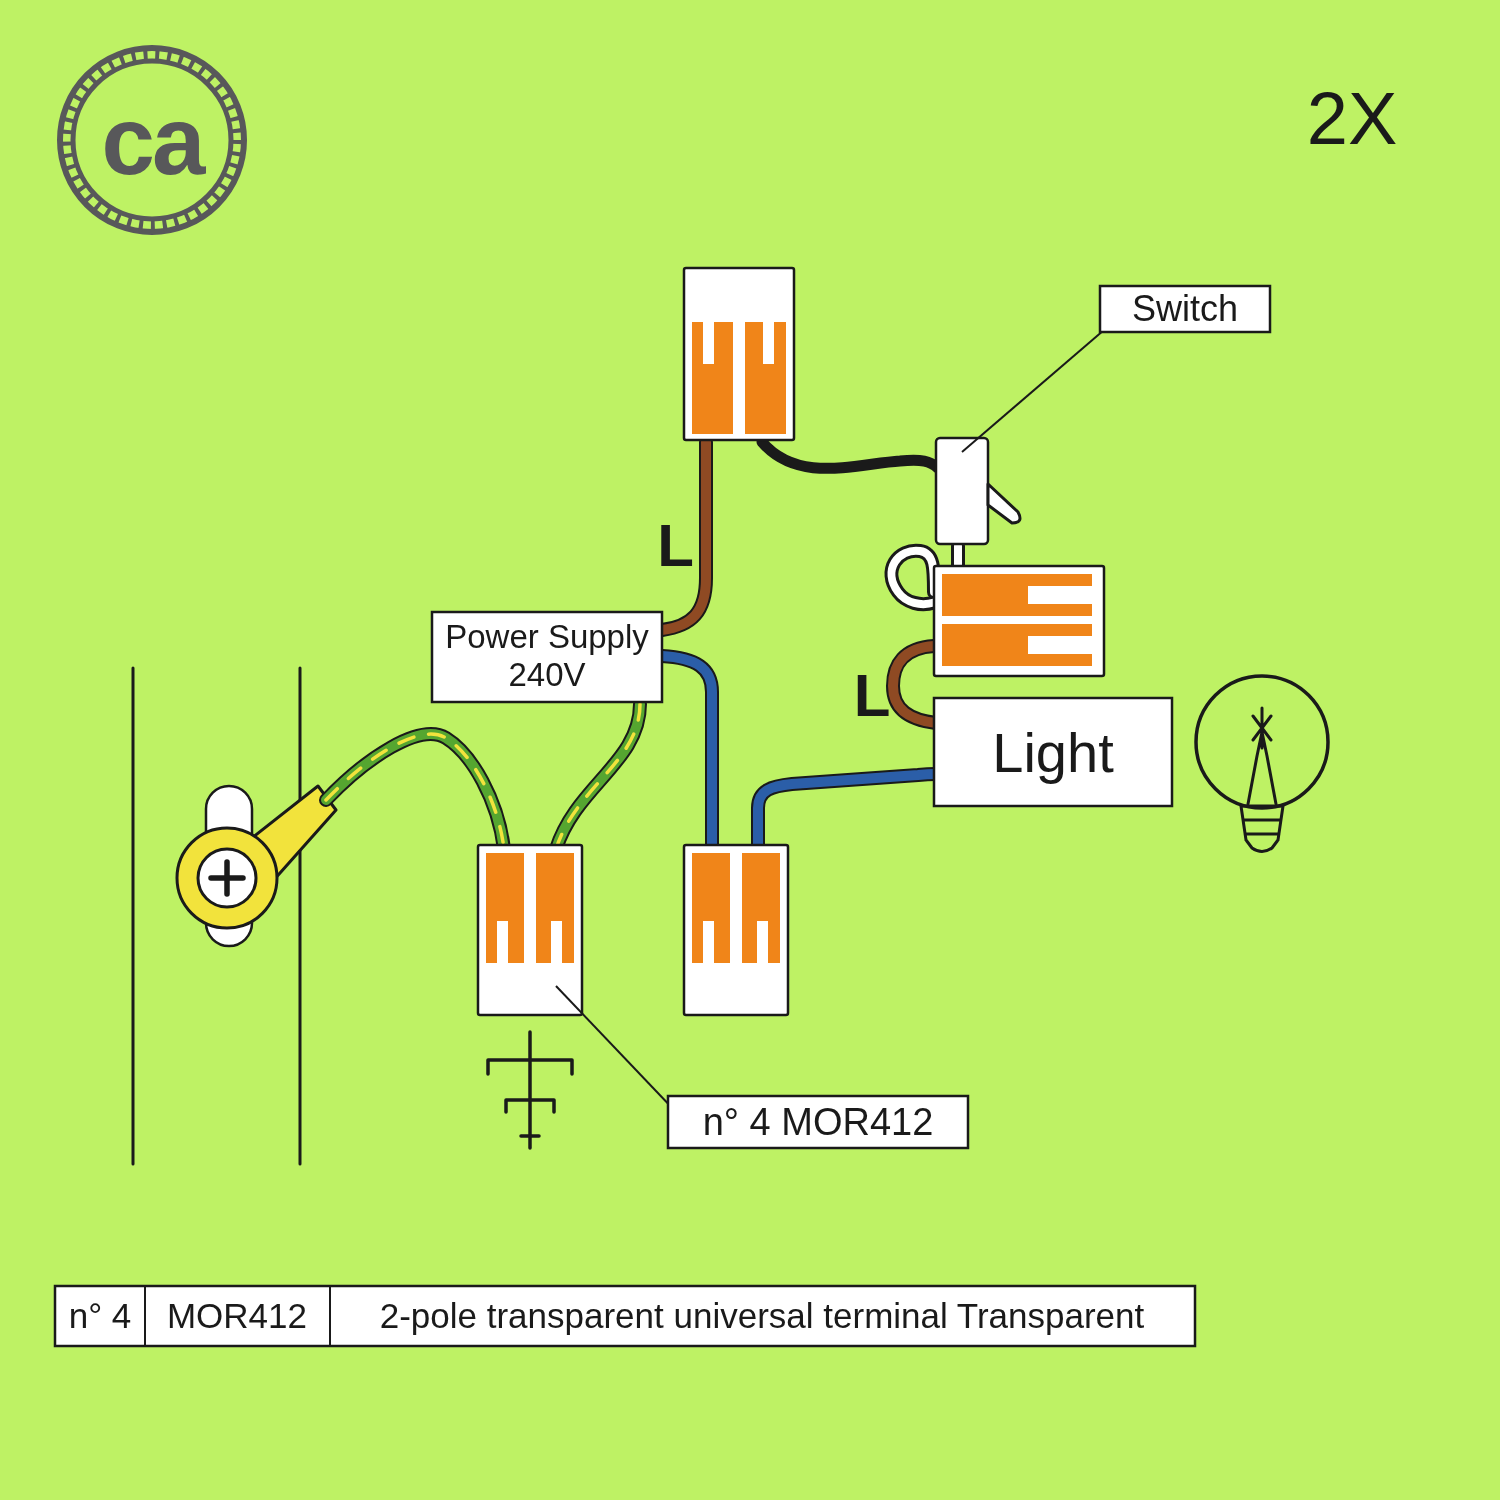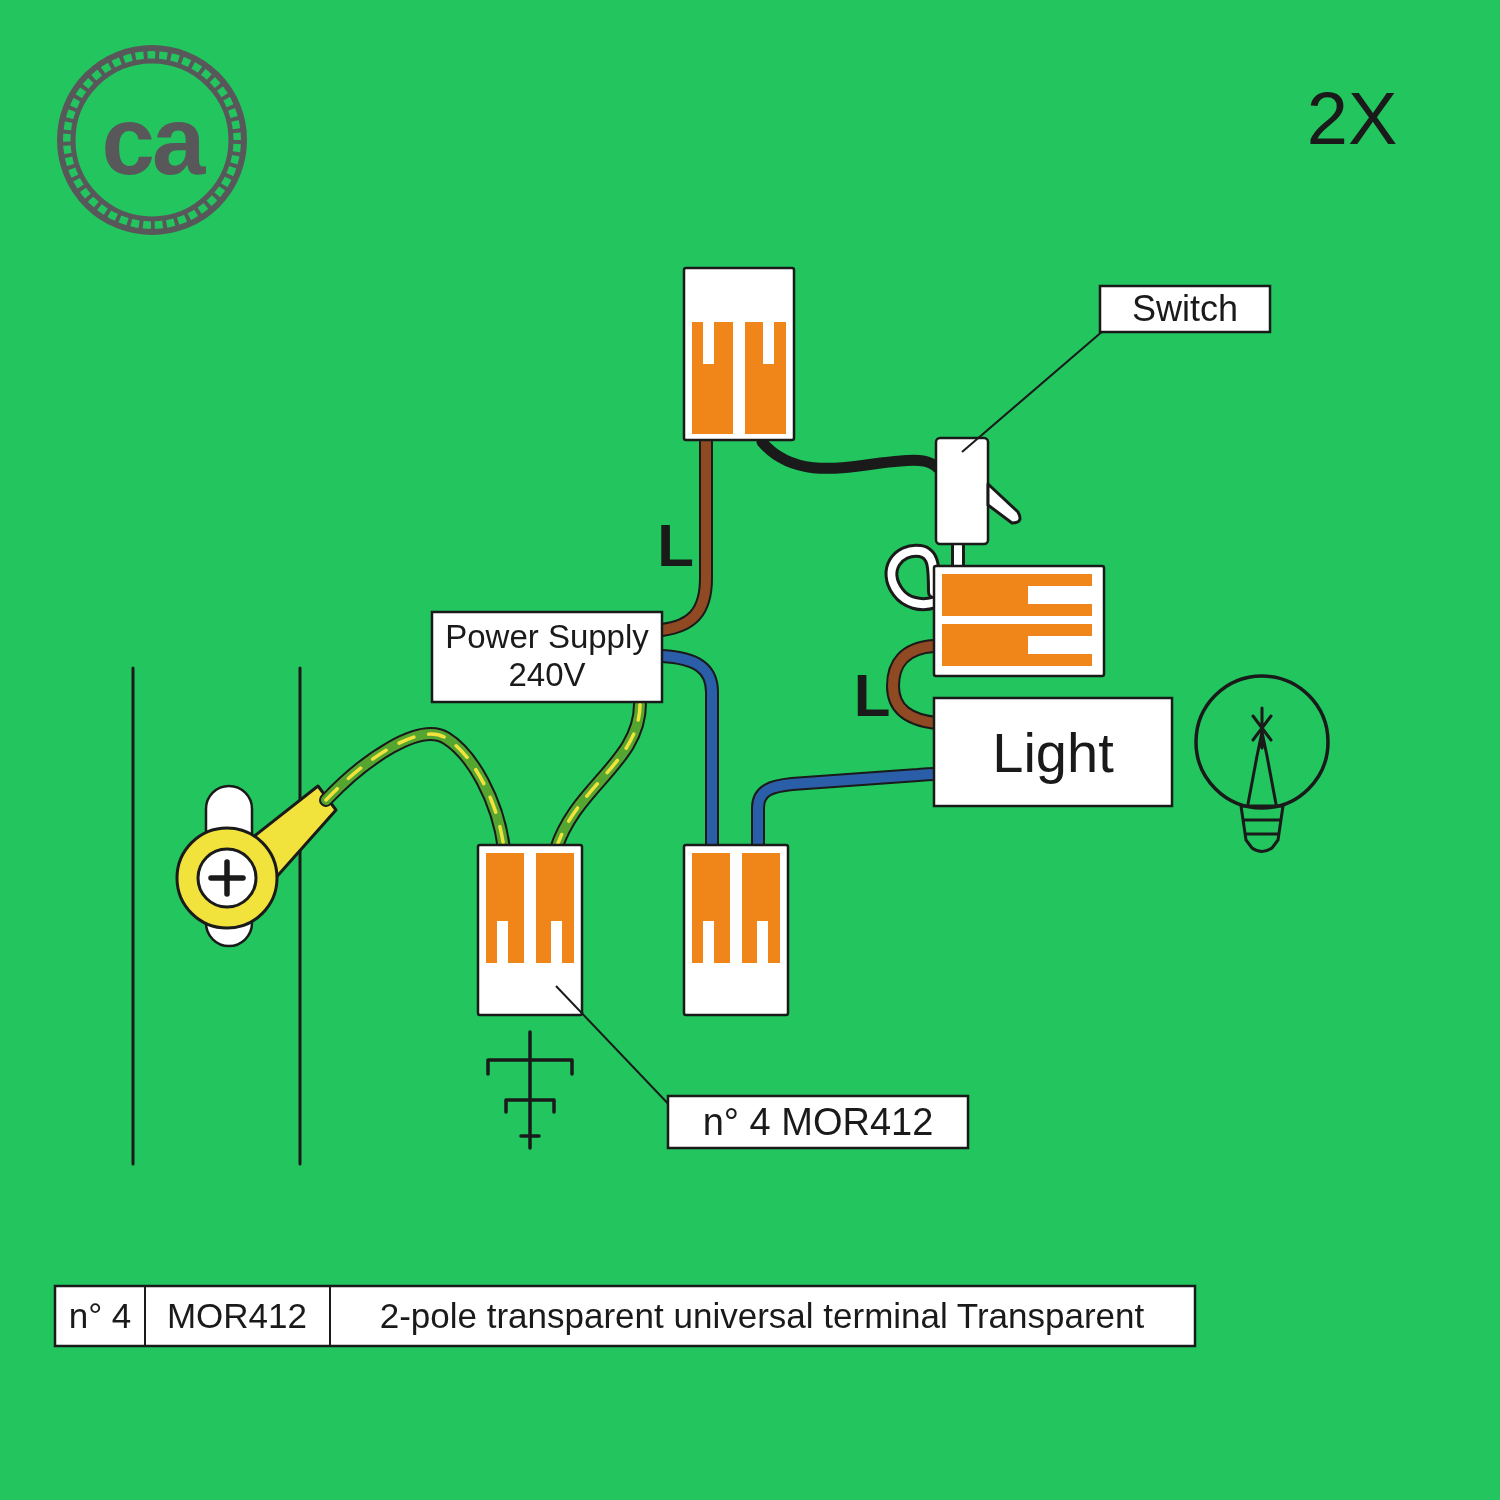--- a/index.html
+++ b/index.html
@@ -1,17 +1,17 @@
 <!DOCTYPE html>
 <html style="--c-orange: #F08519; --c-brown: #8F4A23; --c-blue: #2B5EA8; --c-green: #55A630; --c-yellow: #F2E33C; --c-black: #1A1A1A; --c-white: #FFFFFF; --c-logo_gray: #58585A;"><head>
 <meta charset="utf-8">
 <style>
   html,body{margin:0;padding:0;background:#fff;}
   body{width:1500px;height:1500px;font-family:"Liberation Sans",sans-serif;}
-  .stage{position:relative;width:1500px;height:1500px;background:#22c55e;}
+  .stage{position:relative;width:1500px;height:1500px;background:#bef264;}
   svg{display:block;}
   svg text{font-family:"Liberation Sans",sans-serif;fill:var(--c-black,#1a1a1a);}
 
   
   .box{fill:#ffffff;stroke:var(--c-black,#1a1a1a);stroke-width:2.5;}
   .thin{fill:none;stroke:var(--c-black,#1a1a1a);stroke-width:2;}
   .sym{fill:none;stroke:var(--c-black,#1a1a1a);stroke-width:3.5;stroke-linecap:round;stroke-linejoin:round;}
   .sym2{fill:none;stroke:var(--c-black,#1a1a1a);stroke-width:3;stroke-linecap:round;stroke-linejoin:round;}
 
   

